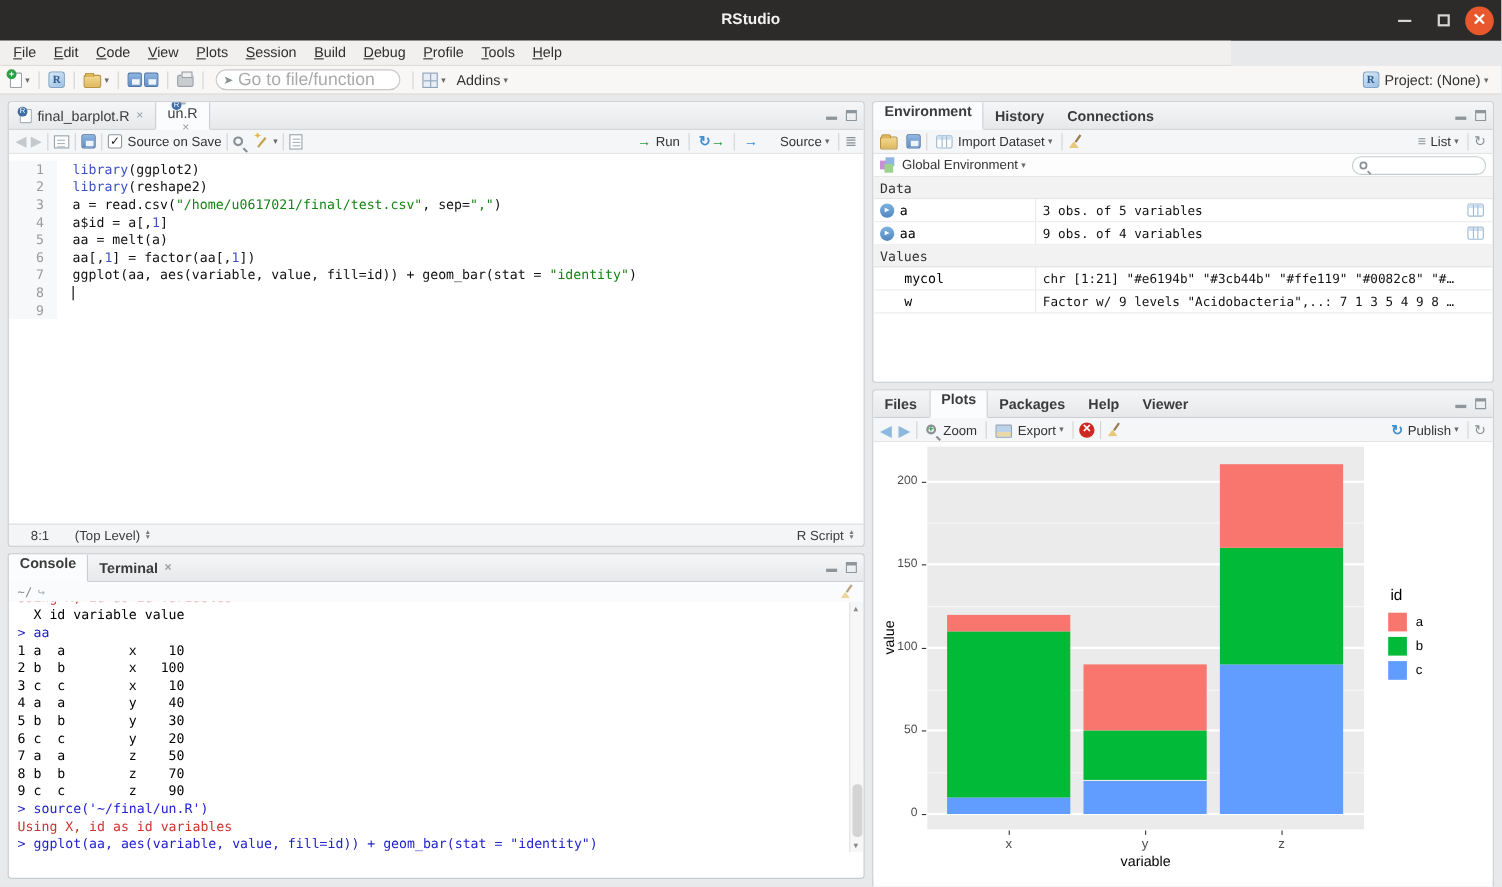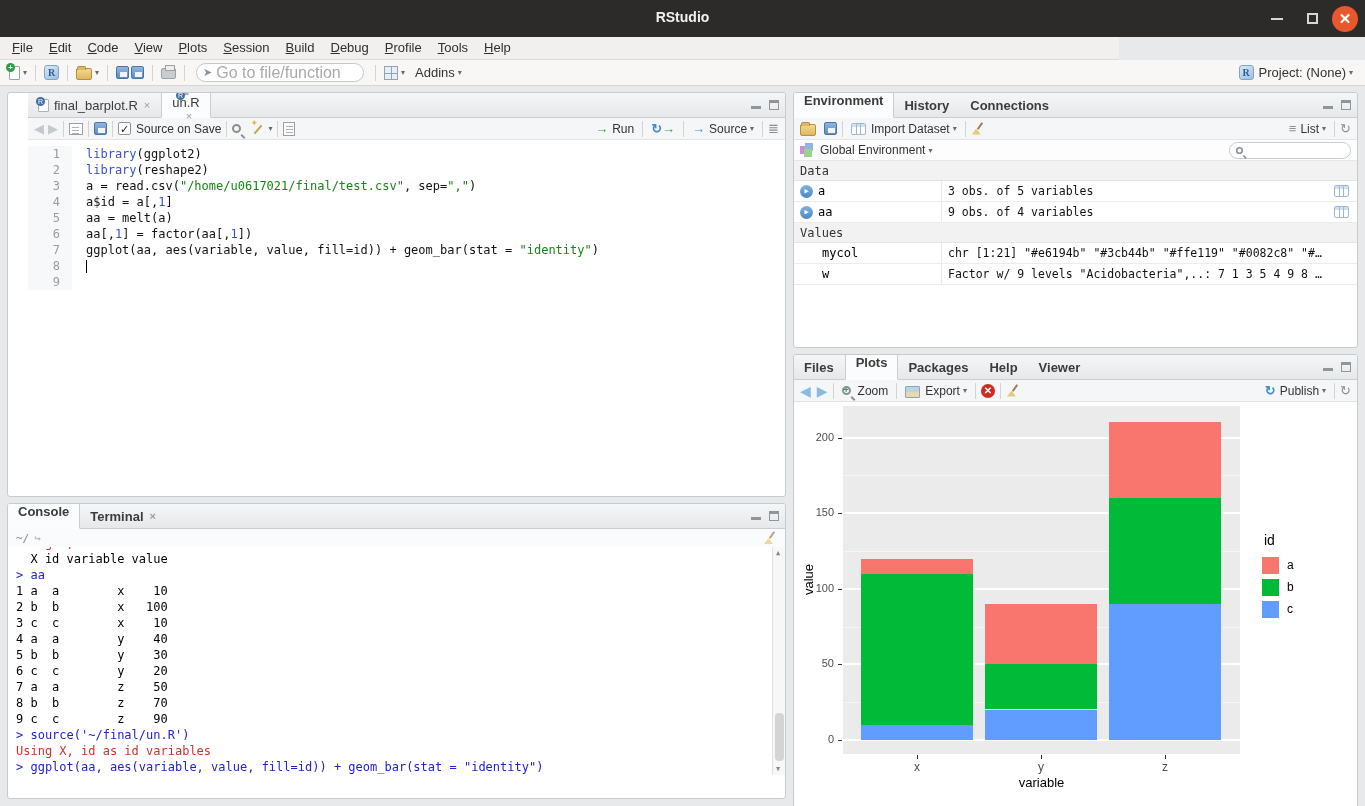--- a/index.html
+++ b/index.html
@@ -71,21 +71,21 @@
   .ic-envcube i { position:absolute; width:8px; height:8px; display:block; }
   .ic-envcube i:nth-child(1){ left:0; top:3px; background:#c98fd6; }
   .ic-envcube i:nth-child(2){ left:5px; top:0; background:#8fb6e2; }
   .ic-envcube i:nth-child(3){ left:4px; top:6px; background:#9ed08e; }
   .ic-expander { width:13px; height:13px; border-radius:50%; background:linear-gradient(#7fb2e0,#4f86c2); color:#fff; font-size:7px; line-height:13px; text-align:center; }
   .updown { display:inline-flex; flex-direction:column; margin-left:4px; }
   .updown i { font-style:normal; font-size:6px; line-height:5px; color:#777; }
 
   
   .pane { position:absolute; background:#fff; border:1px solid #c6cbcf; border-radius:3px; overflow:hidden; }
-  .pane-src { left:7px; top:92px; width:779px; height:405px;padding-left:20px; }
+  .pane-src { left:7px; top:92px; width:779px; height:405px; }
   .pane-con { left:7px; top:503px; width:779px; height:296px; }
   .pane-env { left:793px; top:92px; width:565px; height:256px; }
   .pane-plot { left:793px; top:354px; width:565px; height:502px; }
 
   .tabbar { height:25px; background:linear-gradient(#f5f6f7,#e6e8ea); border-bottom:1px solid #c9ced2; display:flex; align-items:stretch; position:relative; }
   .tab { display:flex; align-items:center; padding:0 10px; font-size:13px; color:#3b3b3b; border-right:1px solid transparent; }
   .tab.bold { font-weight:bold; }
   .tab.active { background:#fbfcfd; border-left:1px solid #c9ced2; border-right:1px solid #c9ced2; margin-bottom:-1px; border-bottom:1px solid #fbfcfd;flex-direction:column; }
   .tab:first-child.active { border-left:none; }
   .tab .x { color:#9aa0a5; font-size:11px; margin-left:6px; }
@@ -268,21 +268,21 @@
           <span style="margin-left:4px">Run</span>
         </span>
       <span class="tb-sep"></span>
       <span class="tbtn">
           <span class="glyph bluedark">↻</span>
           <span class="glyph green">→</span>
         </span>
       <span class="tb-sep"></span>
       <span class="tbtn">
           <span class="glyph bluedark">→</span>
-          <span style="margin-left:4px">Source</span>
+          <span style="margin-left:20px">Source</span>
           <span class="caret">▾</span>
         </span>
       <span class="tb-sep"></span>
       <span class="glyph">≣</span>
     </div>
     <div class="editor" id="editor">
         <div style="height: 6px;"></div>
         <div class="code-line">
           <span class="gutter">1</span>
           <span class="code-text" style="padding-left: 14px;"><span class="tok-k">library</span><span class="tok-p">(ggplot2)</span></span>
@@ -313,20 +313,34 @@
         </div>
         <div class="code-line">
           <span class="gutter">8</span>
           <span class="code-text" style="padding-left: 14px;"><span class="cursor-bar"></span></span>
         </div>
         <div class="code-line">
           <span class="gutter">9</span>
           <span class="code-text" style="padding-left: 14px;"></span>
         </div>
       </div>
+    <div class="statusbar">
+      <span class="pos">8:1</span>
+      <span>(Top Level)</span>
+      <span class="updown">
+          <i>▲</i>
+          <i>▼</i>
+        </span>
+      <span class="sp"></span>
+      <span>R Script</span>
+      <span class="updown">
+          <i>▲</i>
+          <i>▼</i>
+        </span>
+    </div>
   </div>
 
   <div class="pane pane-con">
     <div class="tabbar" id="con-tabs">
       <div class="tab active bold">
           <span>Console</span>
         </div>
         <div class="tab bold">
           <span>Terminal</span>
           <span class="x">×</span>

